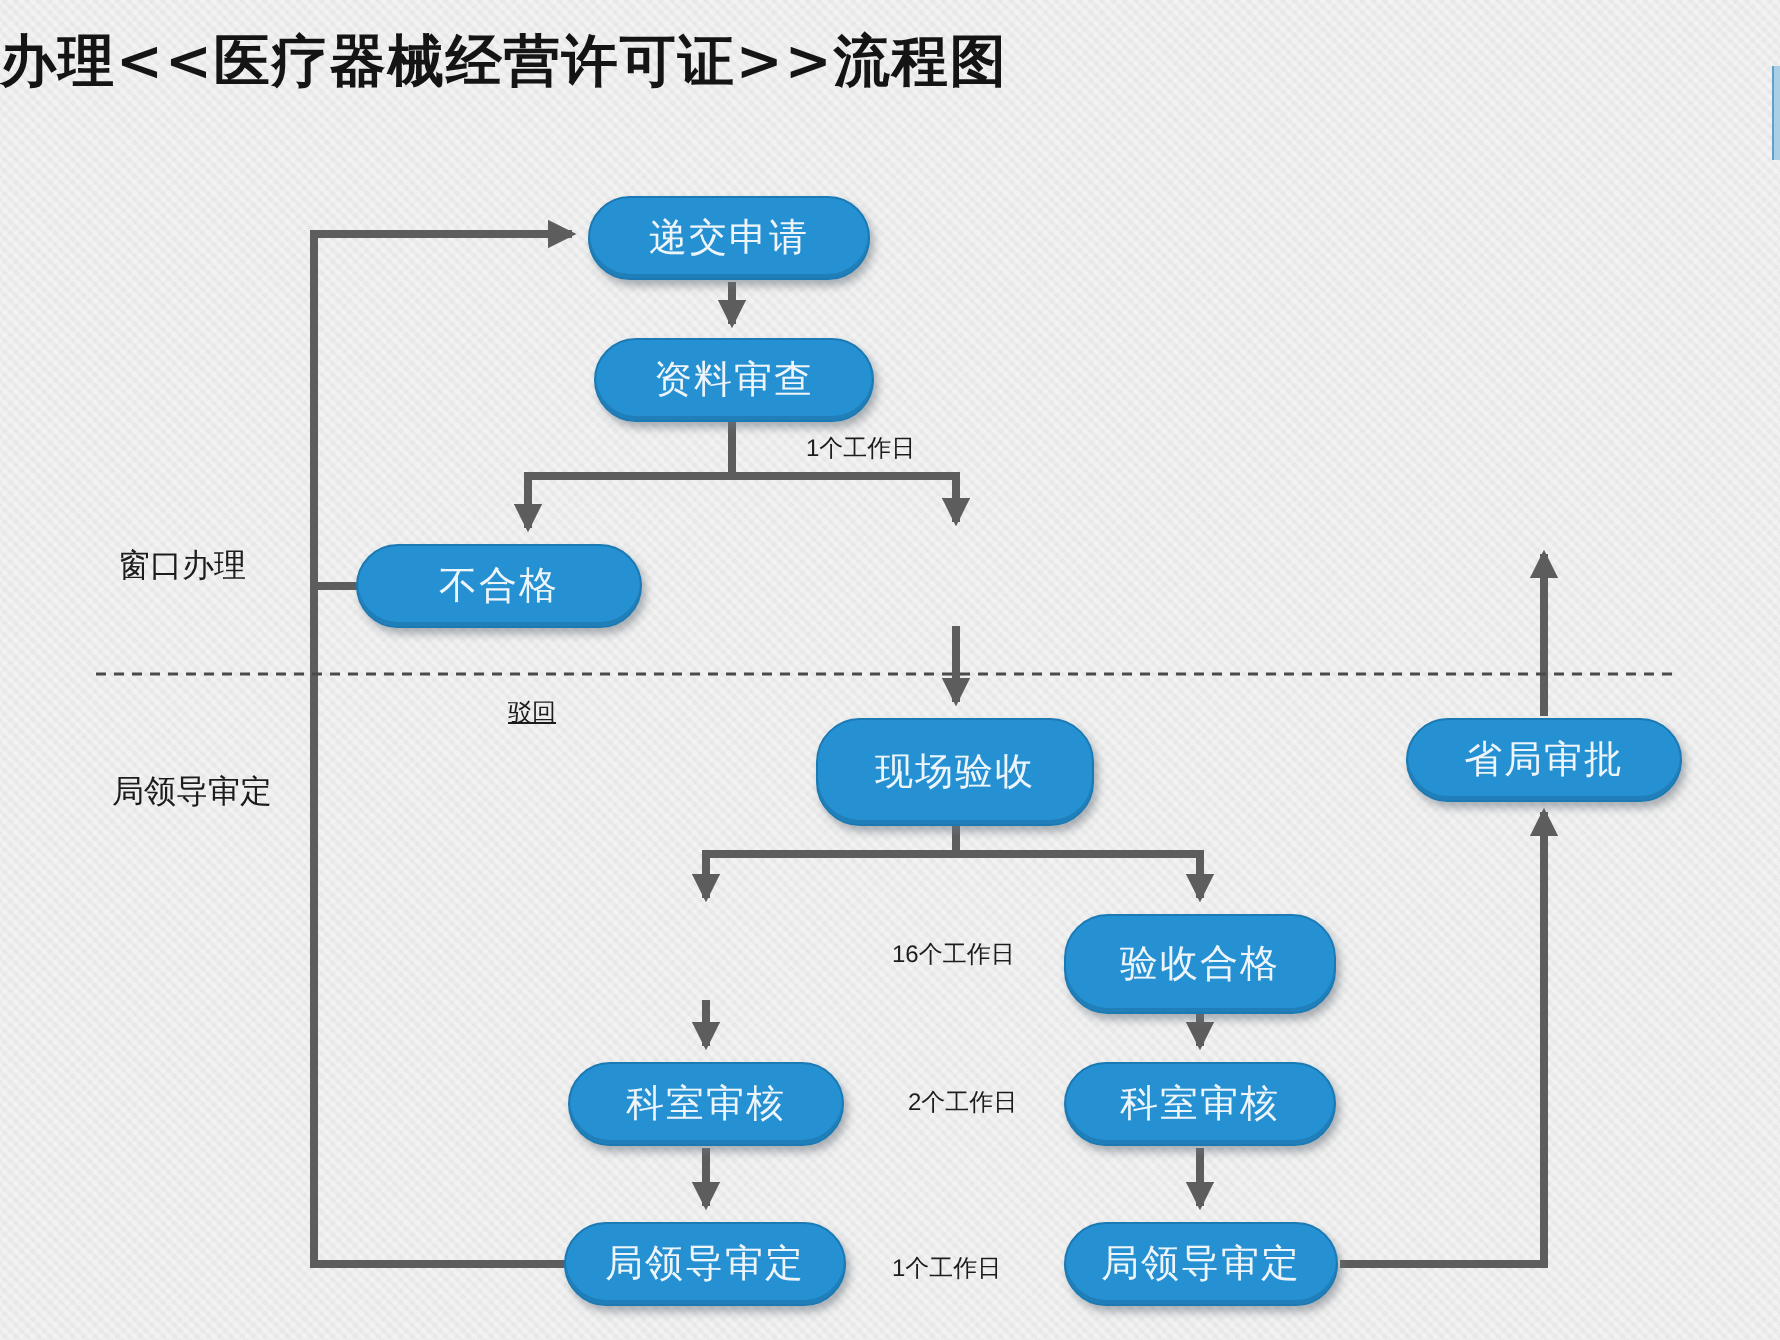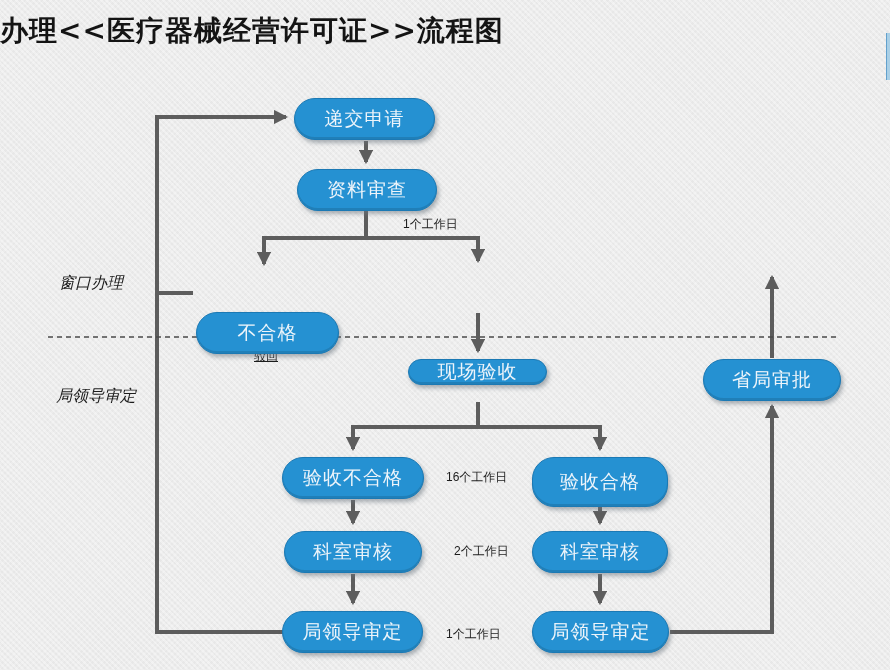--- a/index.html
+++ b/index.html
@@ -39,27 +39,27 @@
     box-sizing:border-box;
     white-space:nowrap;
     text-align:right;
   }
   .lbl{
     position:absolute;
     font-size:12px;
     color:#1c1c1c;
     white-space:nowrap;
   }
-  .lane-lbl{font-size:16px;font-style:italic;}
+  .lane-lbl{font-size:16px;}
   
   .n-submit          {left:294px;top:98px; width:141px;height:42px;}
   .n-doc-review      {left:297px;top:169px;width:140px;height:42px;}
-  .n-fail            {left:196px;top:272px;width:143px;height:42px;margin-top:40px;}
+  .n-fail            {left:178px;top:272px;width:143px;height:42px;}
   .n-pass            {left:407px;top:269px;width:140px;height:43px;}
-  .n-site            {left:408px;top:359px;width:139px;height:26px;}
+  .n-site            {left:408px;top:359px;width:139px;height:54px;}
   .n-insp-fail       {left:282px;top:457px;width:142px;height:42px;}
   .n-insp-pass       {left:532px;top:457px;width:136px;height:50px;}
   .n-dept-left       {left:284px;top:531px;width:138px;height:42px;}
   .n-dept-right      {left:532px;top:531px;width:136px;height:42px;}
   .n-leader-left     {left:282px;top:611px;width:141px;height:42px;}
   .n-leader-right    {left:532px;top:611px;width:137px;height:42px;}
   .n-license         {left:702px;top:230px;width:139px;height:42px;}
   .n-provincial      {left:703px;top:359px;width:138px;height:42px;}
   
   .l-review-days {left:403px;top:216px;}
@@ -114,21 +114,20 @@
   <div class="lbl l-review-days">1个工作日</div>
   <div class="lbl l-reject">驳回</div>
   <div class="lbl l-insp-days">16个工作日</div>
   <div class="lbl l-dept-days">2个工作日</div>
   <div class="lbl l-leader-days">1个工作日</div>
 
   <div class="node n-submit">递交申请</div>
   <div class="node n-doc-review">资料审查</div>
   <div class="node n-fail">不合格</div>
   <div class="node n-site">现场验收</div>
-  <div class="node n-insp-fail">验收不合格</div>
   <div class="node n-insp-pass">验收合格</div>
   <div class="node n-dept-left">科室审核</div>
   <div class="node n-dept-right">科室审核</div>
   <div class="node n-leader-left">局领导审定</div>
   <div class="node n-leader-right">局领导审定</div>
   <div class="node n-provincial">省局审批</div>
 
   <div class="edge-strip"></div>
 
 </div>

